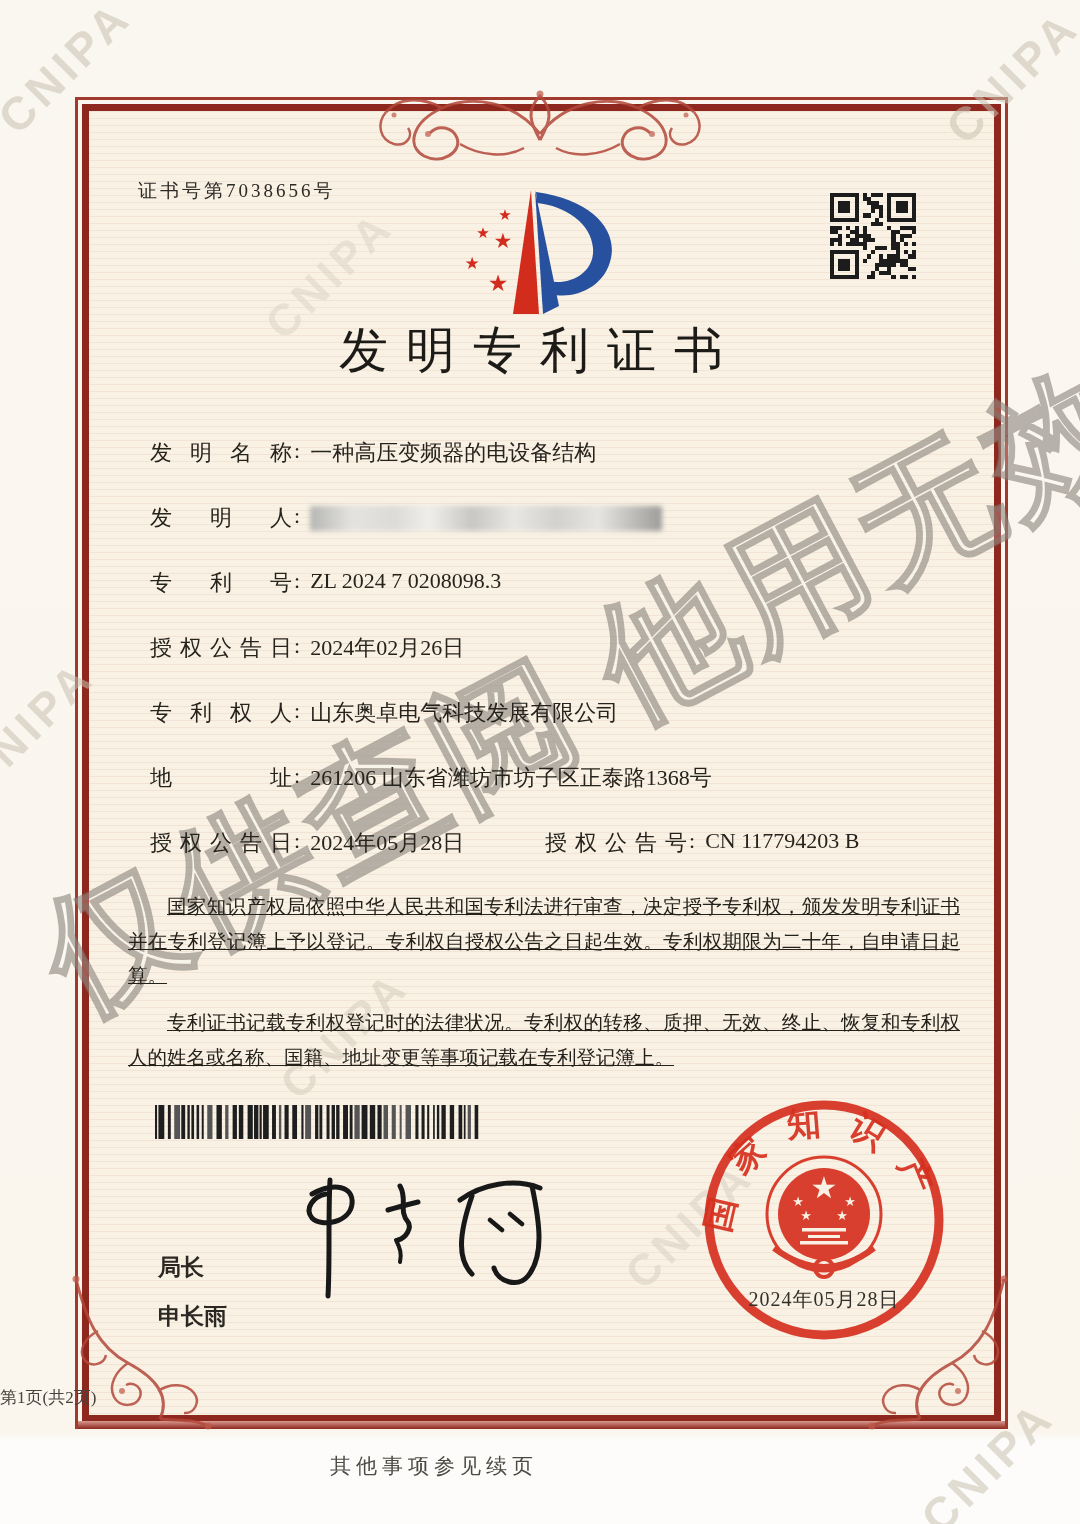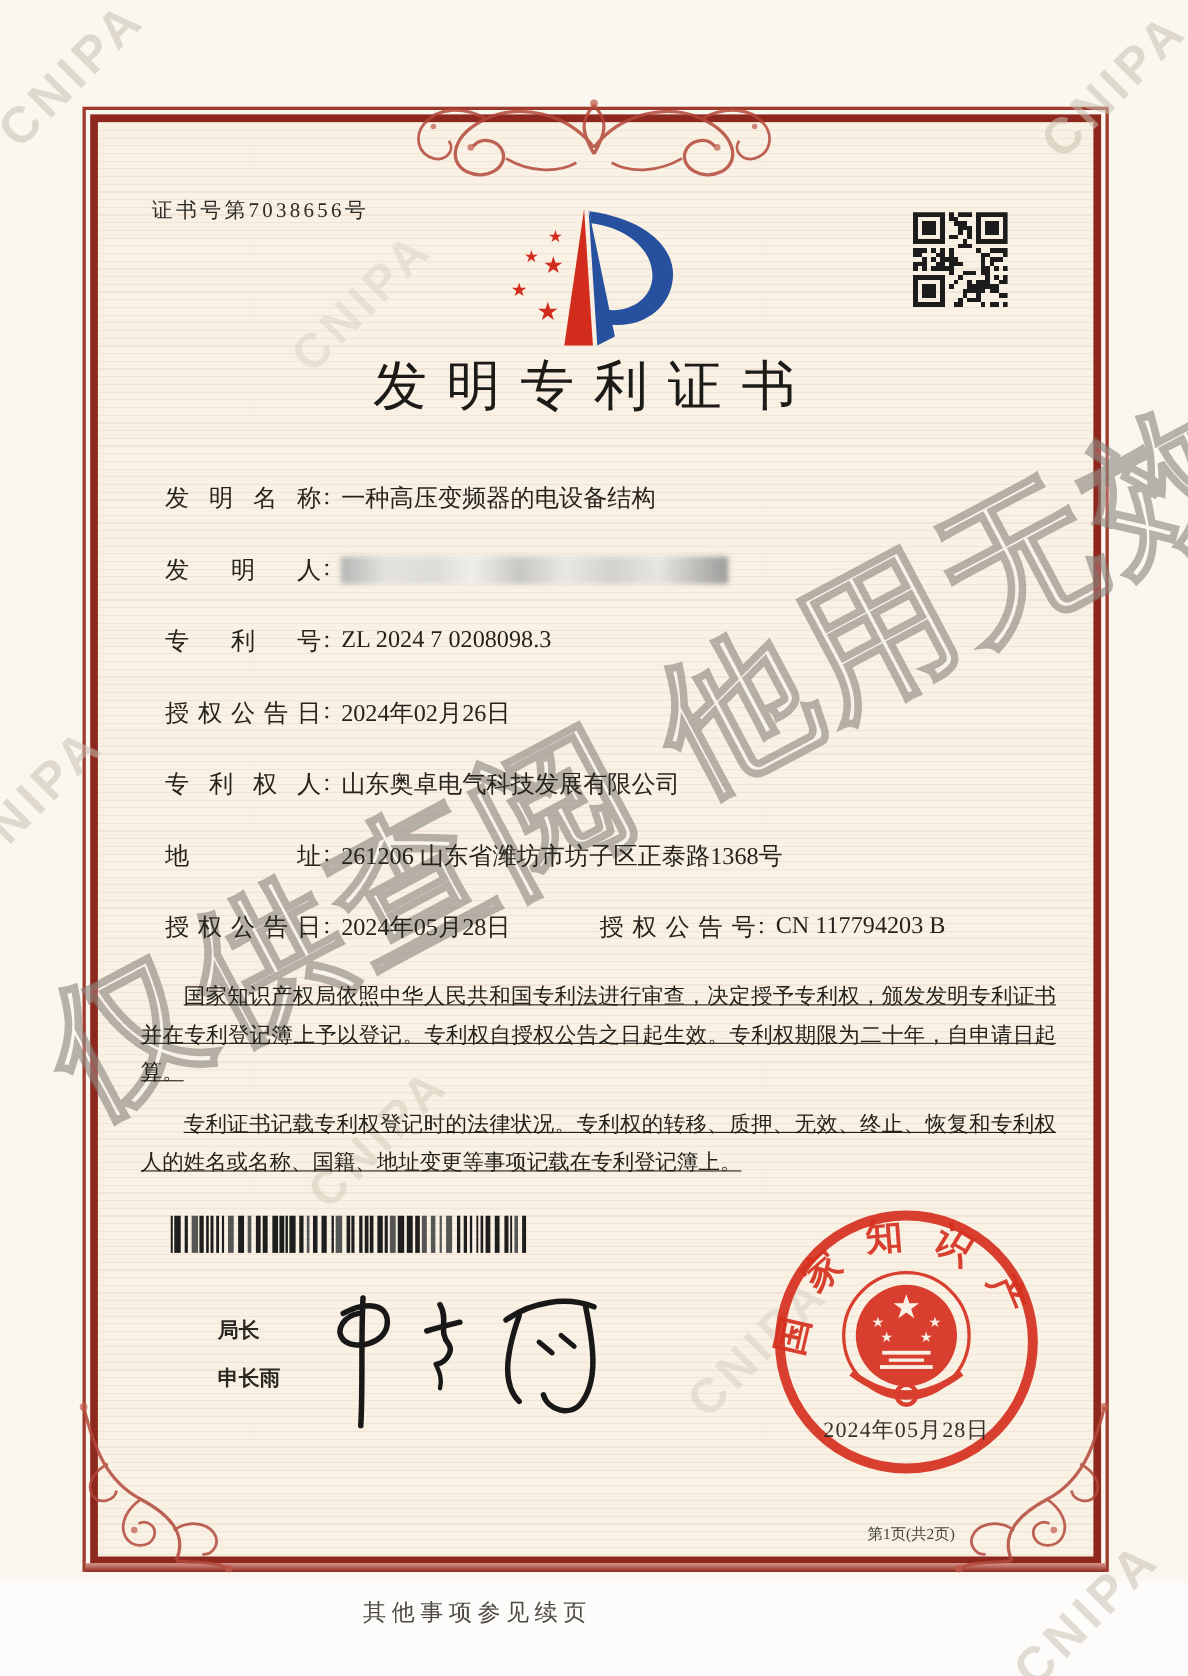--- a/index.html
+++ b/index.html
@@ -43,30 +43,30 @@
   .grant-row{position:relative;width:800px;}
   .grant2{position:absolute;left:395px;top:0;display:flex;}
 
   
   .paras{position:absolute;left:128px;top:890px;width:832px;z-index:5;
     font-size:19.5px;line-height:1.78;color:#24211b;text-align:justify;text-decoration:underline;}
   .paras p{margin:0 0 12px 0;text-indent:2em;}
 
   
   .barcode{position:absolute;left:155px;top:1105px;width:326px;height:34px;z-index:5;}
-  .officer{position:absolute;left:158px;top:1196px;z-index:5;
-    font-family:"Liberation Sans","DejaVu Sans",sans-serif;font-weight:bold;font-size:19px;color:#2b2823;margin-left:40px;}
+  .officer{position:absolute;left:158px;top:1252px;z-index:5;
+    font-family:"Liberation Sans","DejaVu Sans",sans-serif;font-weight:bold;font-size:23px;color:#2b2823;}
   .officer div{margin-bottom:18px;}
   .sig{position:absolute;left:300px;top:1158px;width:270px;height:145px;z-index:6;}
   .seal{position:absolute;left:700px;top:1096px;width:248px;height:248px;z-index:6;}
   .seal-date{position:absolute;left:0;top:190px;width:248px;text-align:center;
     font-size:20px;letter-spacing:1px;color:#33302a;z-index:7;}
 
   
-  .page-info{position:absolute;left:0;top:1386px;width:868px;text-align:right;font-size:14px;color:#46433c;z-index:5;}
+  .page-info{position:absolute;left:0;top:1386px;width:868px;text-align:left;font-size:17px;color:#46433c;z-index:5;}
   .cont-note{position:absolute;left:0;top:1452px;width:868px;text-align:center;font-size:21px;
     letter-spacing:5px;color:#4d4а43;color:#4d4a43;z-index:5;}
 
   
   .orn-top{position:absolute;left:310px;top:82px;width:460px;height:82px;z-index:6;}
   .orn-corner{position:absolute;width:150px;height:165px;z-index:6;}
   .orn-br{right:68px;bottom:88px;}
   .orn-bl{left:68px;bottom:88px;transform:scaleX(-1);}
 </style>
 </head>

